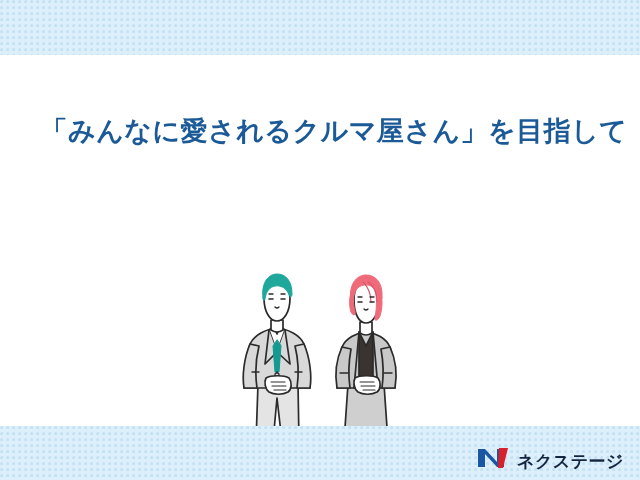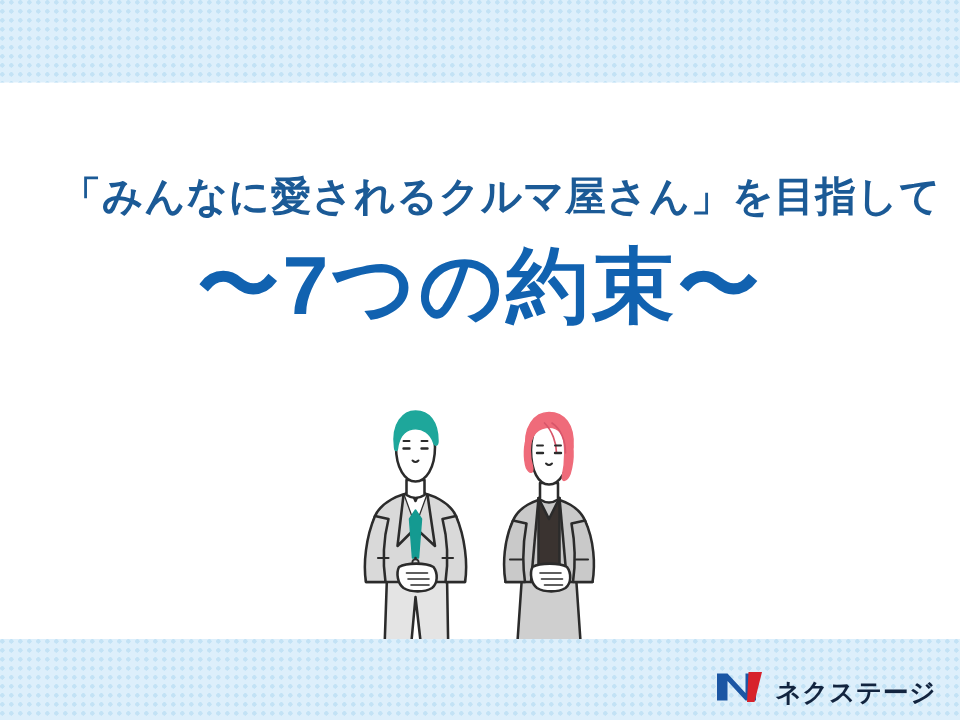--- a/index.html
+++ b/index.html
@@ -98,21 +98,20 @@
 </style>
 </head>
 <body>
 
 <div id="banner">
 
   <div class="dot-band" id="band-top"></div>
 
   <div id="headline-block">
     <span id="headline-main">「みんなに愛されるクルマ屋さん」を目指して</span>
-    <span id="headline-sub">〜7つの約束〜</span>
   </div>
 
   <div id="illustration">
     <svg width="200" height="170" viewBox="0 0 200 170" xmlns="http://www.w3.org/2000/svg">
       <g stroke="#2b2b2b" stroke-width="1.7" stroke-linecap="round" stroke-linejoin="round" fill="none">
 
         <g>
 
           <path d="M28 112 L26 170 L43 170 L47 126 L52 170 L69 170 L68 112 Z" fill="#e4e4e4" stroke="#2b2b2b"></path>
 

